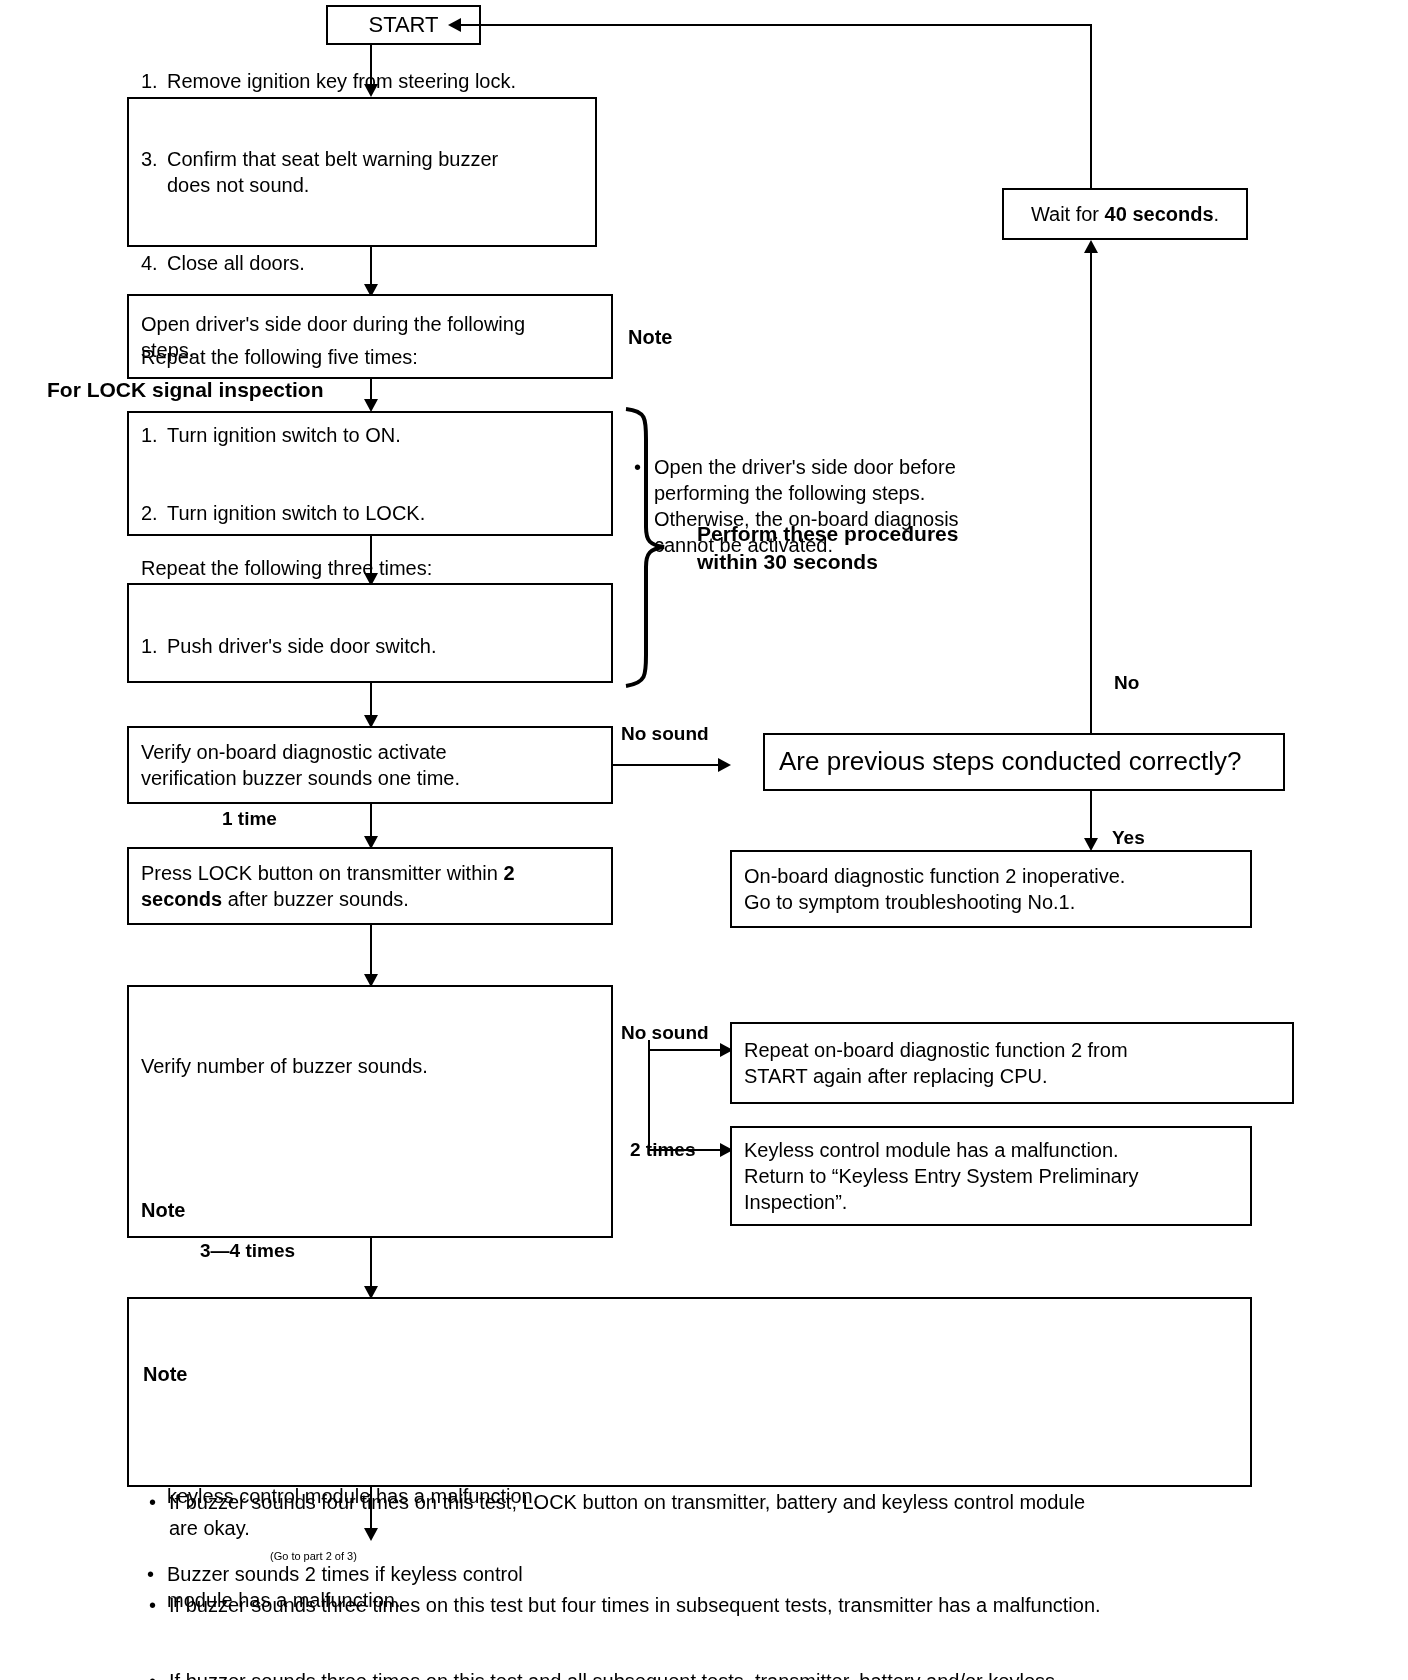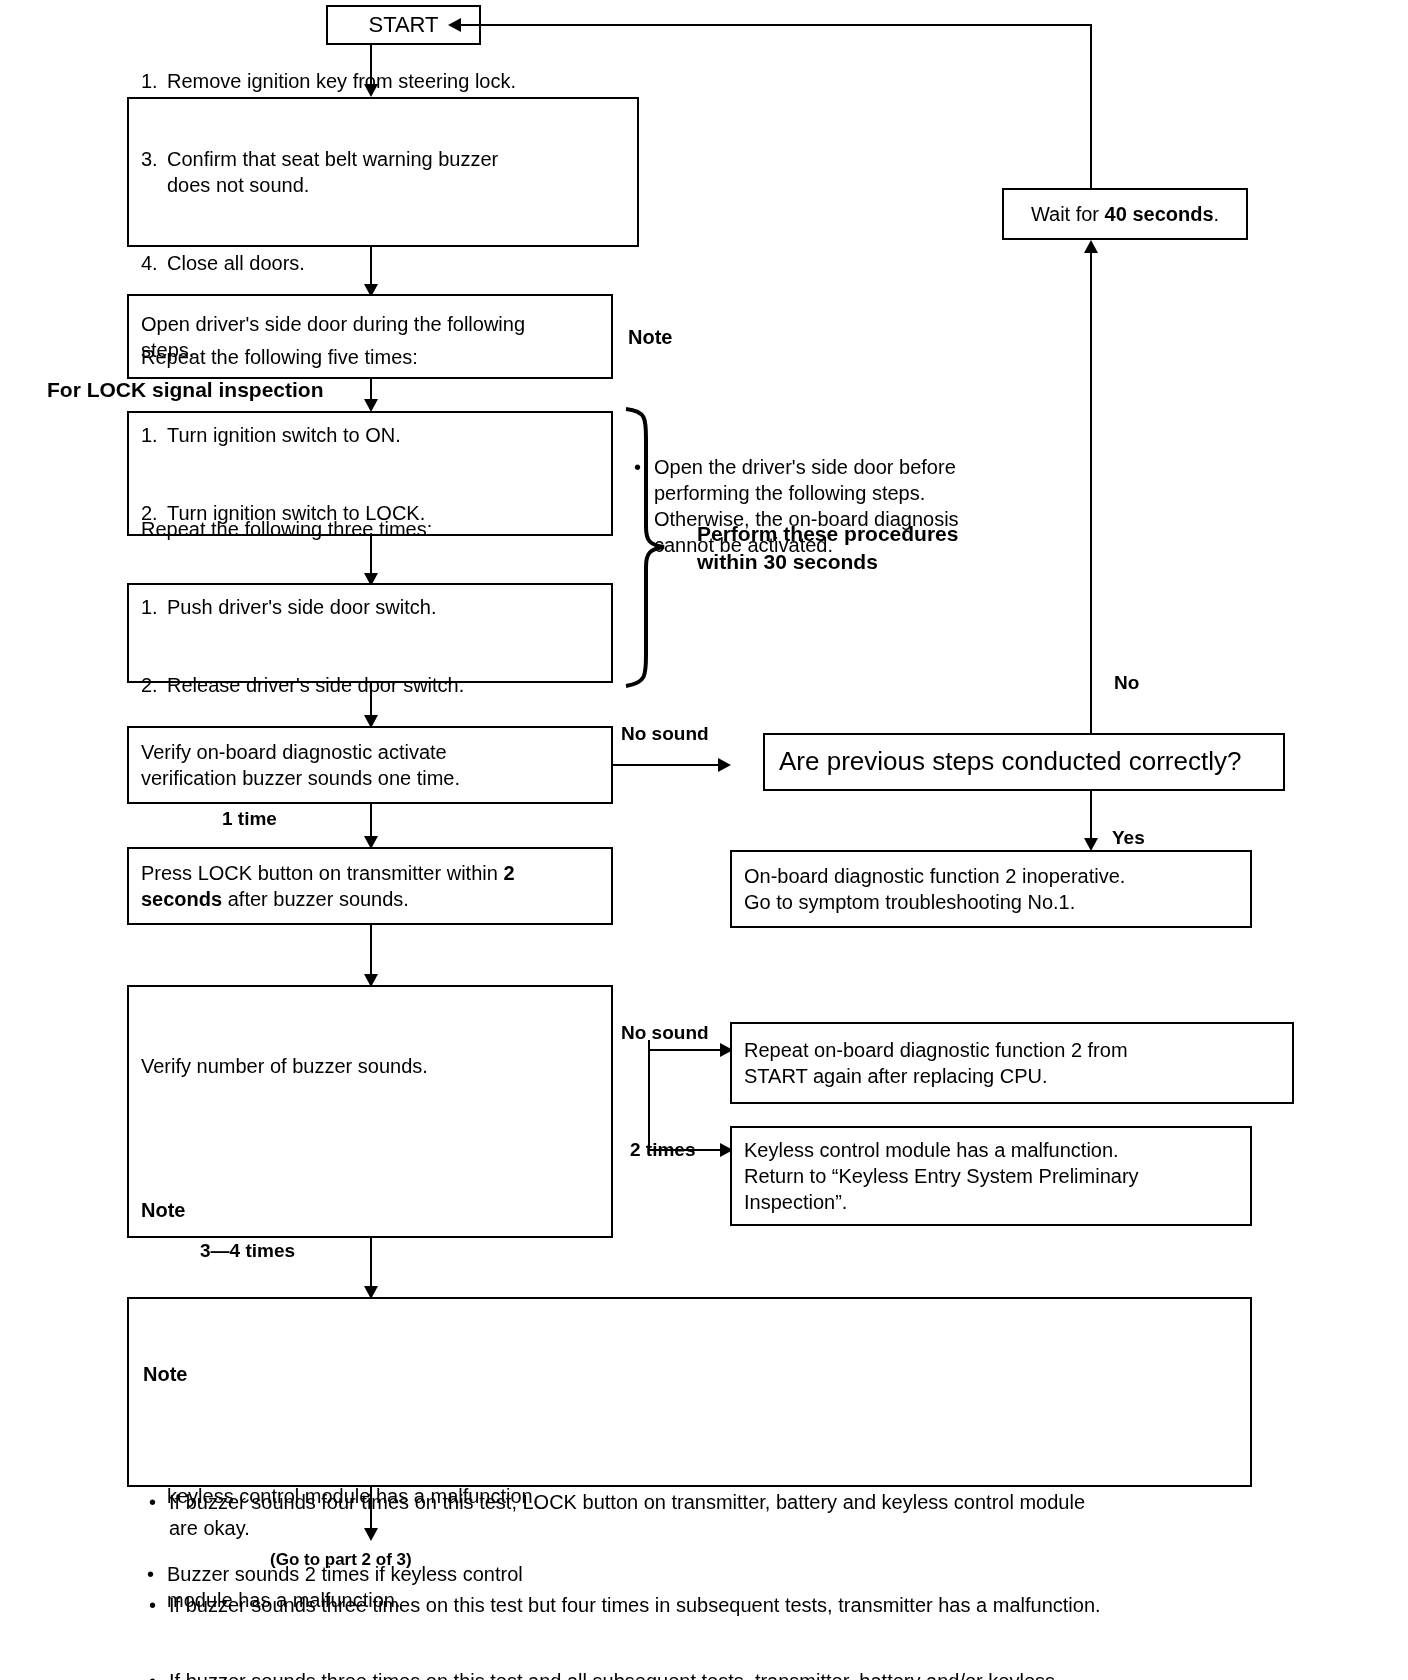--- a/index.html
+++ b/index.html
@@ -101,43 +101,43 @@
     border-left: 7px solid transparent;
     border-right: 7px solid transparent;
     border-bottom: 13px solid #000;
   }
   .brace { position: absolute; }
   .nlist { margin: 0; padding: 0; list-style: none; }
   .nlist li { display: block; }
   .num { display: inline-block; width: 26px; }
   .caption {
     position: absolute;
-    font-size: 17px;
-    font-weight: bold;
+    font-size: 11px;
+    font-weight: normal;
     white-space: nowrap;
   }
   b { font-weight: bold; }
 </style>
 </head>
 <body>
 
 <div id="canvas">
 
   <div class="box center" style="left:293px; top:5px; width:155px; height:40px;">
     <span>START</span>
   </div>
 
   <div class="ln" style="left:460px; top:24px; width:632px; height:2px;"></div>
   <div class="ln" style="left:1090px; top:24px; width:2px; height:164px;"></div>
   <div class="arrowleft" style="left:448px; top:18px;"></div>
 
   <div class="ln" style="left:370px; top:45px; width:2px; height:45px;"></div>
   <div class="arrowdown" style="left:364px; top:84px;"></div>
 
-  <div class="box vcenter" style="left:127px; top:97px; width:512px; height:150px;">
+  <div class="box vcenter" style="left:127px; top:97px; width:470px; height:150px;">
     <ul class="nlist">
       <li><span class="num">1.</span><span>Remove ignition key from steering lock.</span></li>
       <li style="display:flex;"><span class="num">3.</span><span style="white-space:pre-wrap;">Confirm that seat belt warning buzzer
 does not sound.</span></li>
       <li><span class="num">4.</span><span>Close all doors.</span></li>
     </ul>
   </div>
 
   <div class="ln" style="left:370px; top:247px; width:2px; height:44px;"></div>
   <div class="arrowdown" style="left:364px; top:284px;"></div>
@@ -171,21 +171,20 @@
     <div>Then, remove ignition key from steering lock.</div>
   </div>
 
   <div class="ln" style="left:370px; top:536px; width:2px; height:44px;"></div>
   <div class="arrowdown" style="left:364px; top:573px;"></div>
 
   <div class="box vcenter" style="left:127px; top:583px; width:486px; height:100px;">
     <div>Repeat the following three times:</div>
     <ul class="nlist">
       <li><span class="num">1.</span><span>Push driver's side door switch.</span></li>
-      <li><span class="num">2.</span><span>Release driver's side door switch.</span></li>
     </ul>
   </div>
 
   <svg class="brace" style="left:620px; top:405px;" width="60" height="285" viewBox="0 0 60 285">
     <path d="M 6 4 C 26 6, 26 14, 26 34 L 26 122 C 26 136, 30 140, 44 142 C 30 144, 26 148, 26 162 L 26 250 C 26 270, 26 278, 6 281" fill="none" stroke="#000" stroke-width="4"></path>
   </svg>
   <div class="lbl" style="left:697px; top:520px; font-size:21px; white-space:pre-line; line-height:1.35;">Perform these procedures
 within 30 seconds</div>
 
   <div class="ln" style="left:370px; top:683px; width:2px; height:42px;"></div>

